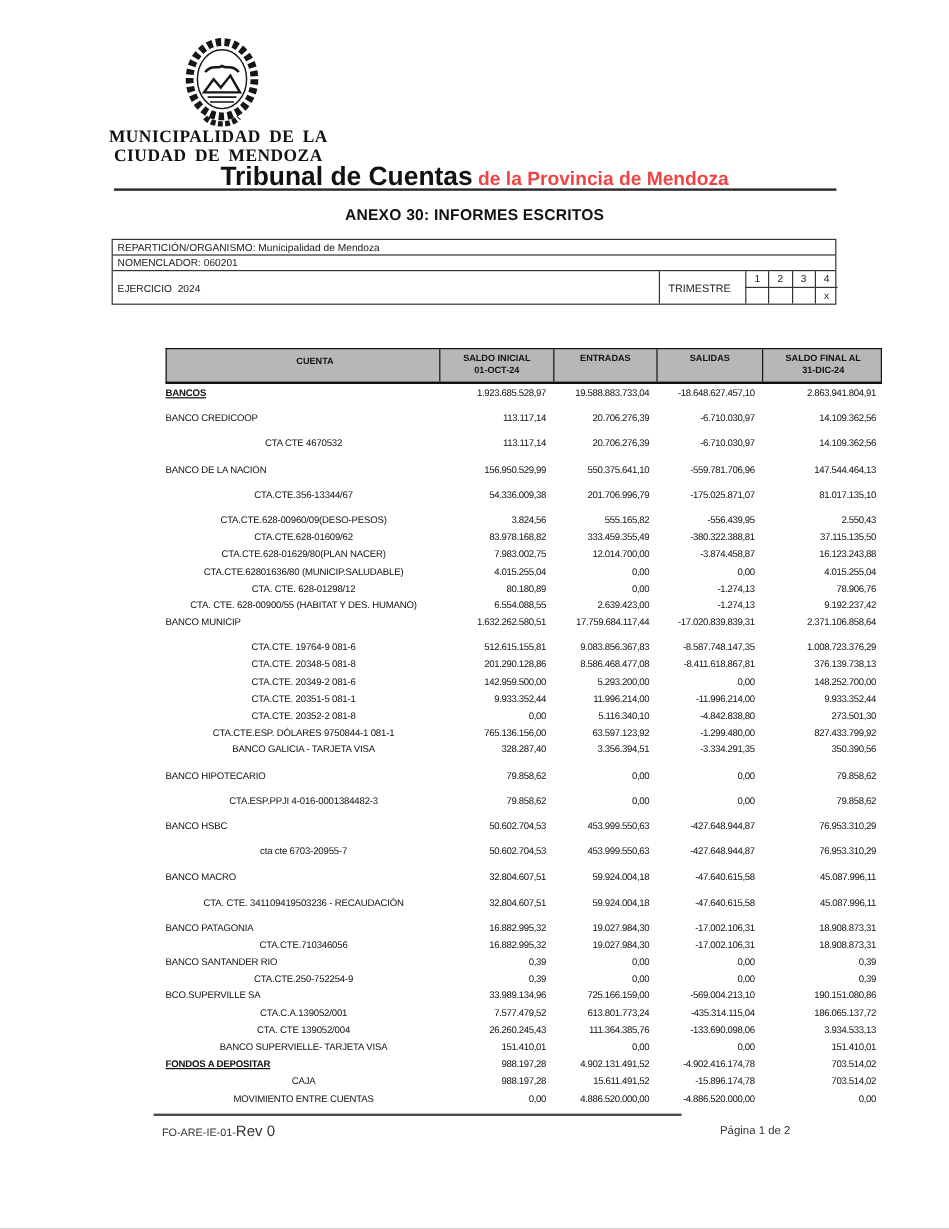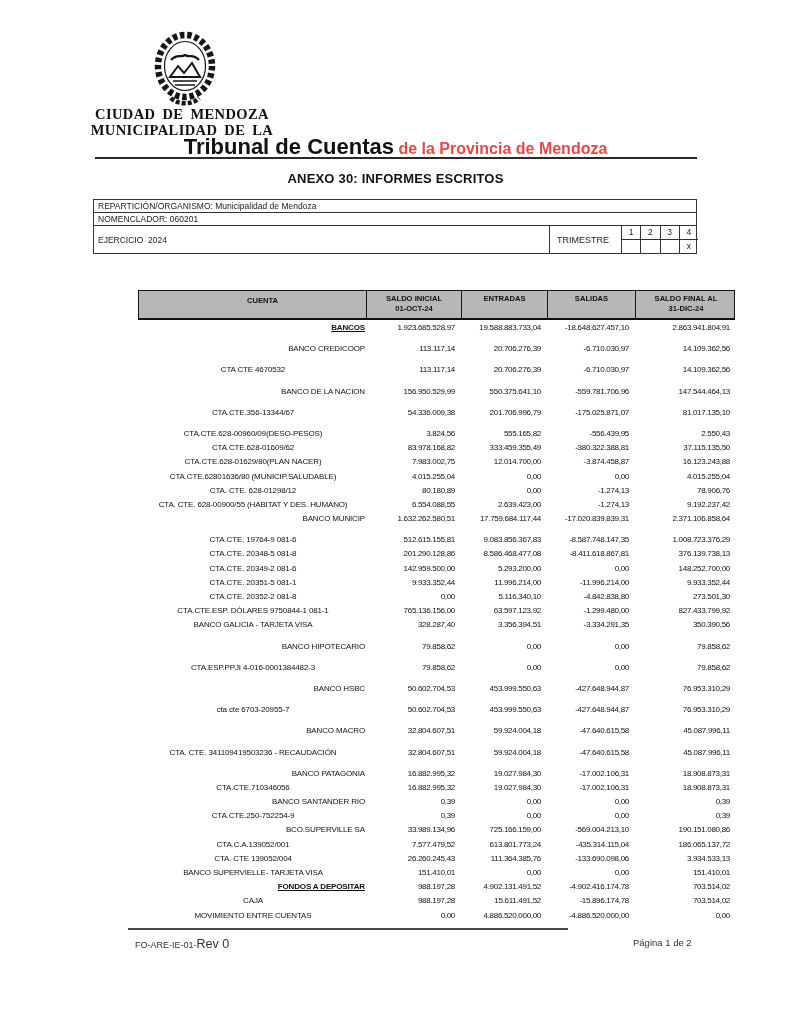--- a/index.html
+++ b/index.html
@@ -52,50 +52,50 @@
   .c-sf{flex:0 0 101px;width:101px;}
   .thead .c-cuenta{justify-content:flex-start;padding-top:5px;padding-left:20px;}
 
   .tbody{padding-top:3px;}
   .trow{display:flex;height:14.2px;align-items:flex-start;}
   .trow:nth-child(-n+5),.trow:nth-child(12),
   .trow:nth-child(n+19):nth-child(-n+25){height:21.2px;}
   .c{box-sizing:border-box;font-size:8px;line-height:10px;letter-spacing:-.15px;
      white-space:nowrap;overflow:visible;color:#111;}
   .trow .c-cuenta{padding-left:3px;text-align:center;}
-  .trow.bank .c-cuenta,.trow.group .c-cuenta{text-align:right;padding-left:0;}
+  .trow.bank .c-cuenta,.trow.group .c-cuenta{text-align:left;padding-left:0;}
   .trow.group .cuenta-text{font-weight:bold;text-decoration:underline;}
   .num{text-align:right;padding-right:5px;letter-spacing:-.3px;}
 
   
   .footer-line{position:absolute;left:128px;top:928px;width:440px;height:2px;background:#4a4a4a;}
   .footer-code{position:absolute;left:135px;top:934px;color:#333;white-space:nowrap;}
   .footer-code .code{font-size:9px;}
   .footer-code .rev{font-size:12.5px;}
-  .footer-page{position:absolute;left:633px;top:937px;font-size:9.5px;color:#333;text-align:right;}
+  .footer-page{position:absolute;left:600px;top:937px;font-size:9.5px;color:#333;text-align:right;}
 </style>
 </head>
 <body>
 
 <div class="page">
 
   <div class="crest">
     <svg width="74" height="78" viewBox="0 0 74 78" xmlns="http://www.w3.org/2000/svg">
       <ellipse cx="37" cy="36" rx="27" ry="31" fill="none" stroke="#161616" stroke-width="6.5" stroke-dasharray="4.5 2.8"></ellipse>
       <ellipse cx="37" cy="36" rx="20.5" ry="24.5" fill="#ffffff" stroke="#161616" stroke-width="1.2"></ellipse>
       <path d="M23,30 C29,23 33,28 37,25 C41,28 45,23 51,30" fill="none" stroke="#161616" stroke-width="2.2"></path>
       <path d="M22,47 L30,36 L36,43 L44,33 L52,47 Z" fill="none" stroke="#161616" stroke-width="2"></path>
       <path d="M25,51 H49 M27,55 H47" stroke="#161616" stroke-width="1.4"></path>
       <path d="M23,68 C29,75 45,75 51,68" fill="none" stroke="#161616" stroke-width="4.5" stroke-dasharray="4 2"></path>
     </svg>
   </div>
 
   <div class="org">
+    <div>MUNICIPALIDAD DE LA</div>
     <div>CIUDAD DE MENDOZA</div>
-    <div>MUNICIPALIDAD DE LA</div>
   </div>
 
   <div class="tribunal">
     <span class="t-main">Tribunal de Cuentas</span><span class="t-sub"> de la Provincia de Mendoza</span>
   </div>
   <div class="title-rule"></div>
   <div class="anexo">ANEXO 30: INFORMES ESCRITOS</div>
 
   <div class="infobox">
     <div class="ib-row r1">REPARTICIÓN/ORGANISMO: Municipalidad de Mendoza</div>

